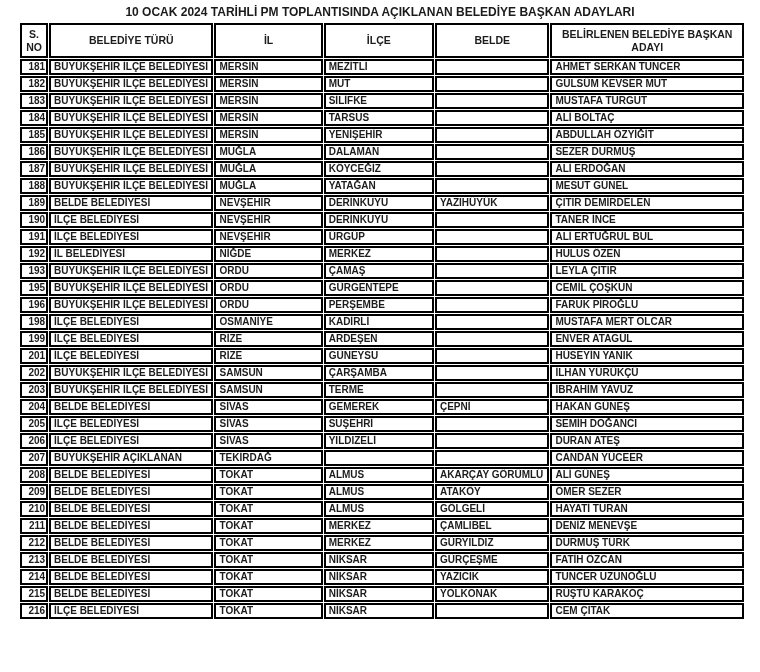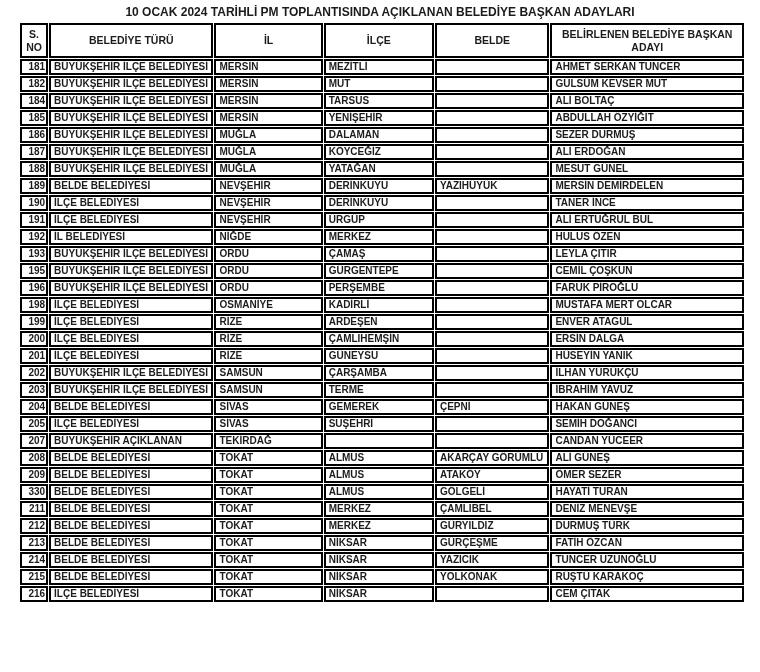--- a/index.html
+++ b/index.html
@@ -104,20 +104,28 @@
       </tr>
         <tr style="">
         <td class="c-sno">182</td>
         <td>BÜYÜKŞEHİR İLÇE BELEDİYESİ</td>
         <td>MERSİN</td>
         <td>MUT</td>
         <td></td>
         <td>GÜLSÜM KEVSER MUT</td>
       </tr>
         <tr style="">
+        <td class="c-sno">183</td>
+        <td>BÜYÜKŞEHİR İLÇE BELEDİYESİ</td>
+        <td>MERSİN</td>
+        <td>SİLİFKE</td>
+        <td></td>
+        <td>MUSTAFA TURGUT</td>
+      </tr>
+        <tr style="">
         <td class="c-sno">184</td>
         <td>BÜYÜKŞEHİR İLÇE BELEDİYESİ</td>
         <td>MERSİN</td>
         <td>TARSUS</td>
         <td></td>
         <td>ALİ BOLTAÇ</td>
       </tr>
         <tr style="">
         <td class="c-sno">185</td>
         <td>BÜYÜKŞEHİR İLÇE BELEDİYESİ</td>
@@ -149,21 +157,21 @@
         <td>YATAĞAN</td>
         <td></td>
         <td>MESUT GÜNEL</td>
       </tr>
         <tr style="">
         <td class="c-sno">189</td>
         <td>BELDE BELEDİYESİ</td>
         <td>NEVŞEHİR</td>
         <td>DERİNKUYU</td>
         <td>YAZIHÜYÜK</td>
-        <td>MERSİN DEMİRDELEN</td>
+        <td>ÇITIR DEMİRDELEN</td>
       </tr>
         <tr style="">
         <td class="c-sno">190</td>
         <td>İLÇE BELEDİYESİ</td>
         <td>NEVŞEHİR</td>
         <td>DERİNKUYU</td>
         <td></td>
         <td>TANER İNCE</td>
       </tr>
         <tr style="">
@@ -216,28 +224,20 @@
       </tr>
         <tr style="">
         <td class="c-sno">199</td>
         <td>İLÇE BELEDİYESİ</td>
         <td>RİZE</td>
         <td>ARDEŞEN</td>
         <td></td>
         <td>ENVER ATAGÜL</td>
       </tr>
         <tr style="">
-        <td class="c-sno">200</td>
-        <td>İLÇE BELEDİYESİ</td>
-        <td>RİZE</td>
-        <td>ÇAMLIHEMŞİN</td>
-        <td></td>
-        <td>ERSİN DALGA</td>
-      </tr>
-        <tr style="">
         <td class="c-sno">201</td>
         <td>İLÇE BELEDİYESİ</td>
         <td>RİZE</td>
         <td>GÜNEYSU</td>
         <td></td>
         <td>HÜSEYİN YANIK</td>
       </tr>
         <tr style="">
         <td class="c-sno">202</td>
         <td>BÜYÜKŞEHİR İLÇE BELEDİYESİ</td>
@@ -264,20 +264,28 @@
       </tr>
         <tr style="">
         <td class="c-sno">205</td>
         <td>İLÇE BELEDİYESİ</td>
         <td>SİVAS</td>
         <td>SUŞEHRİ</td>
         <td></td>
         <td>SEMİH DOĞANCI</td>
       </tr>
         <tr style="">
+        <td class="c-sno">206</td>
+        <td>İLÇE BELEDİYESİ</td>
+        <td>SİVAS</td>
+        <td>YILDIZELİ</td>
+        <td></td>
+        <td>DURAN ATEŞ</td>
+      </tr>
+        <tr style="">
         <td class="c-sno">207</td>
         <td>BÜYÜKŞEHİR AÇIKLANAN</td>
         <td>TEKİRDAĞ</td>
         <td></td>
         <td></td>
         <td>CANDAN YÜCEER</td>
       </tr>
         <tr style="">
         <td class="c-sno">208</td>
         <td>BELDE BELEDİYESİ</td>
@@ -288,21 +296,21 @@
       </tr>
         <tr style="">
         <td class="c-sno">209</td>
         <td>BELDE BELEDİYESİ</td>
         <td>TOKAT</td>
         <td>ALMUS</td>
         <td>ATAKÖY</td>
         <td>ÖMER SEZER</td>
       </tr>
         <tr style="">
-        <td class="c-sno">330</td>
+        <td class="c-sno">210</td>
         <td>BELDE BELEDİYESİ</td>
         <td>TOKAT</td>
         <td>ALMUS</td>
         <td>GÖLGELİ</td>
         <td>HAYATİ TURAN</td>
       </tr>
         <tr style="">
         <td class="c-sno">211</td>
         <td>BELDE BELEDİYESİ</td>
         <td>TOKAT</td>

